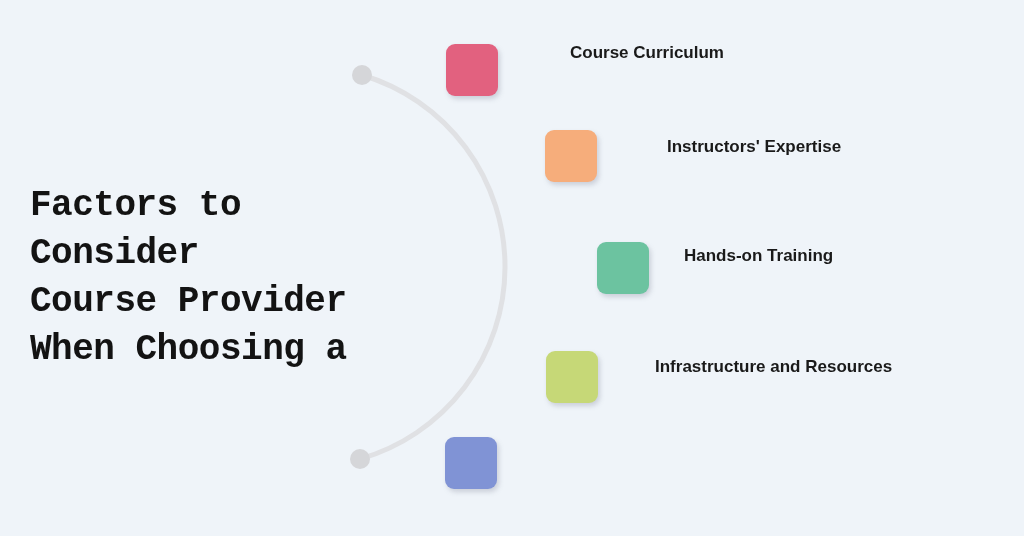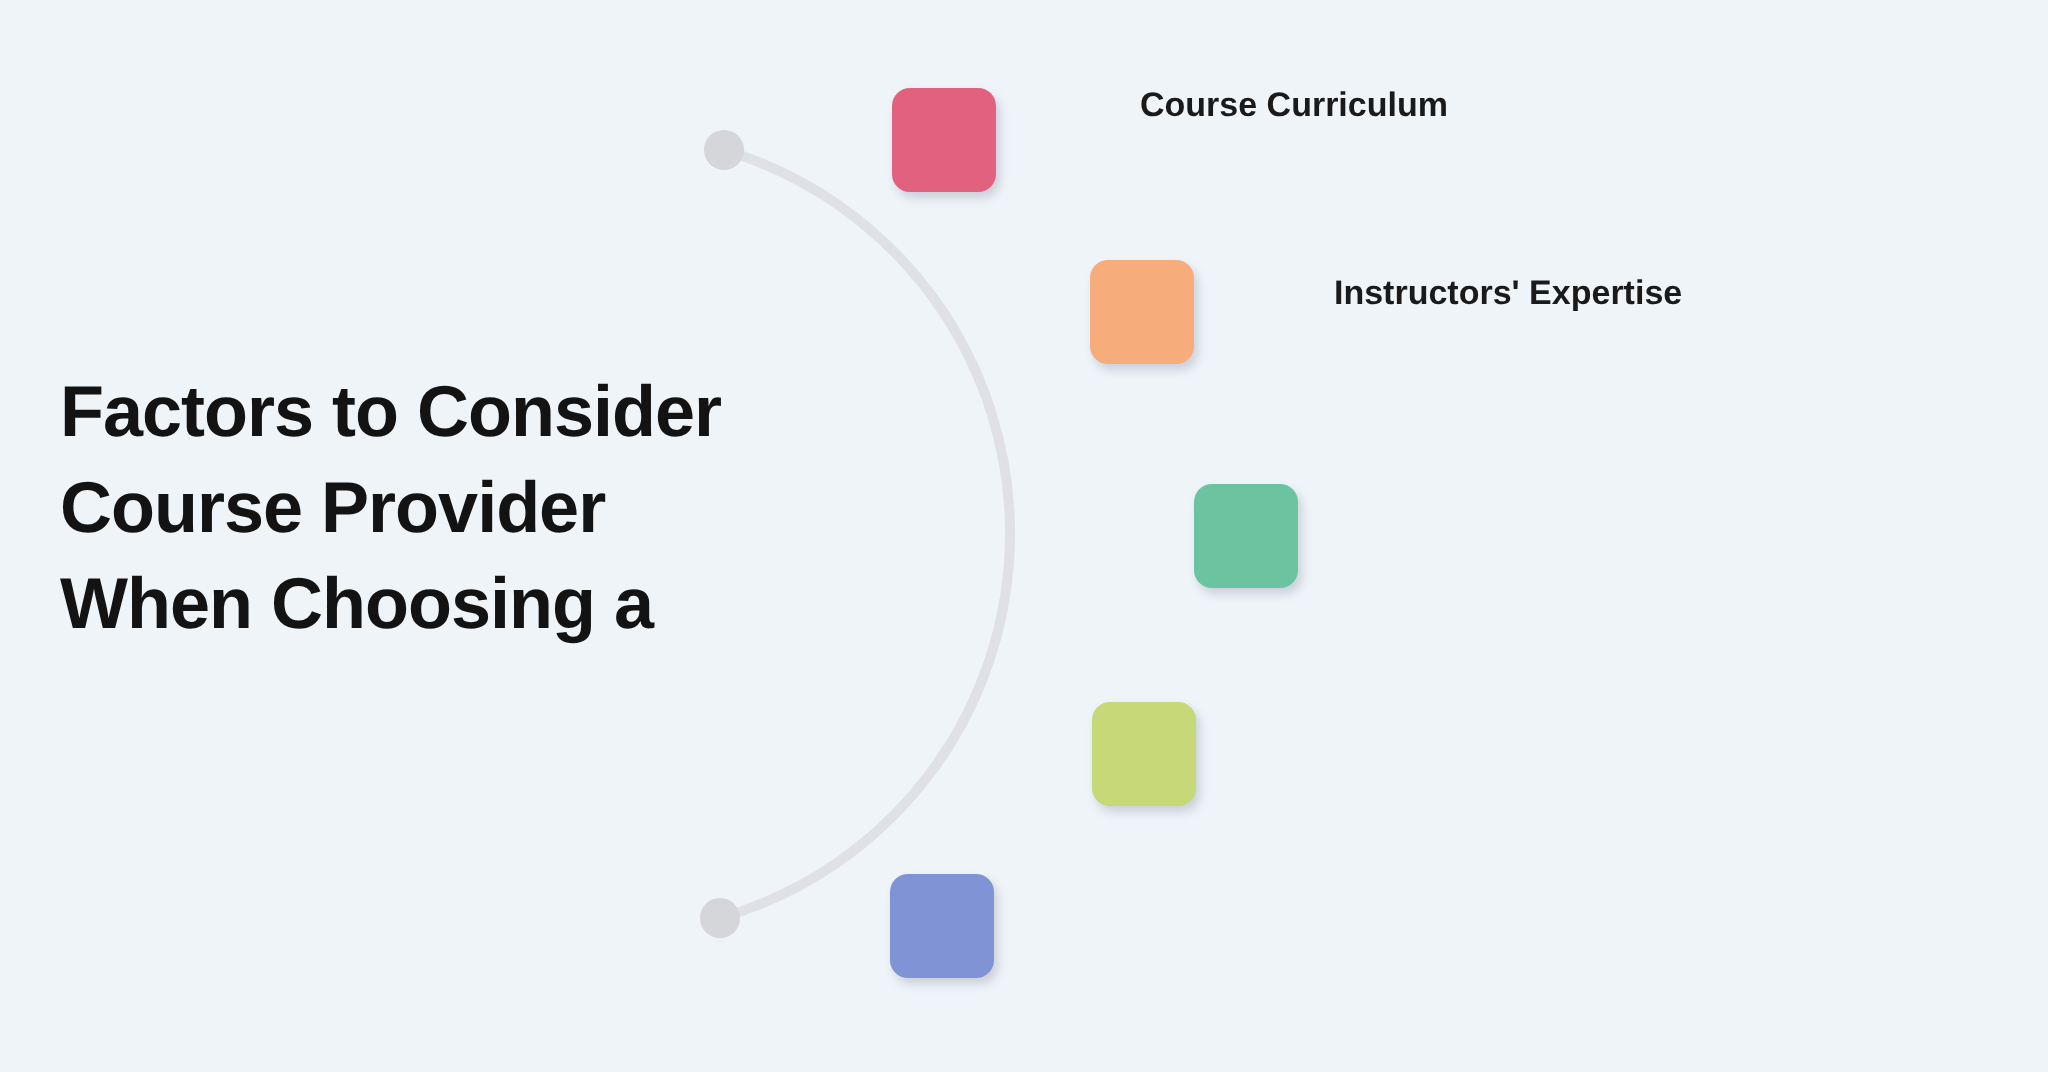--- a/index.html
+++ b/index.html
@@ -24,20 +24,21 @@
   .title {
     position: absolute;
     left: 30px;
     top: 182px;
     width: 400px;
     font-size: 36px;
     font-weight: 700;
     line-height: 48px;
     letter-spacing: -0.5px;
     color: #131313;
+    font-family: Liberation Mono, monospace;
   }
   .factor-square {
     position: absolute;
     width: 52px;
     height: 52px;
     border-radius: 9px;
     box-shadow: 2px 3px 5px rgba(110, 115, 135, 0.28);
   }
   .sq-1 { left: 446px; top: 44px;  }
   .sq-2 { left: 545px; top: 130px; }
@@ -75,14 +76,16 @@
   </div>
 
   <div class="factor-square sq-1" style="background: rgb(226, 97, 127);"></div>
   <div class="factor-square sq-2" style="background: rgb(246, 173, 123);"></div>
   <div class="factor-square sq-3" style="background: rgb(108, 195, 160);"></div>
   <div class="factor-square sq-4" style="background: rgb(198, 216, 119);"></div>
   <div class="factor-square sq-5" style="background: rgb(128, 147, 213);"></div>
 
   <div class="factor-label lb-1">Course Curriculum</div>
   <div class="factor-label lb-2">Instructors' Expertise</div>
+  <div class="factor-label lb-3">Hands-on Training</div>
+  <div class="factor-label lb-4">Infrastructure and Resources</div>
 
 </div>
 
 </body></html>

